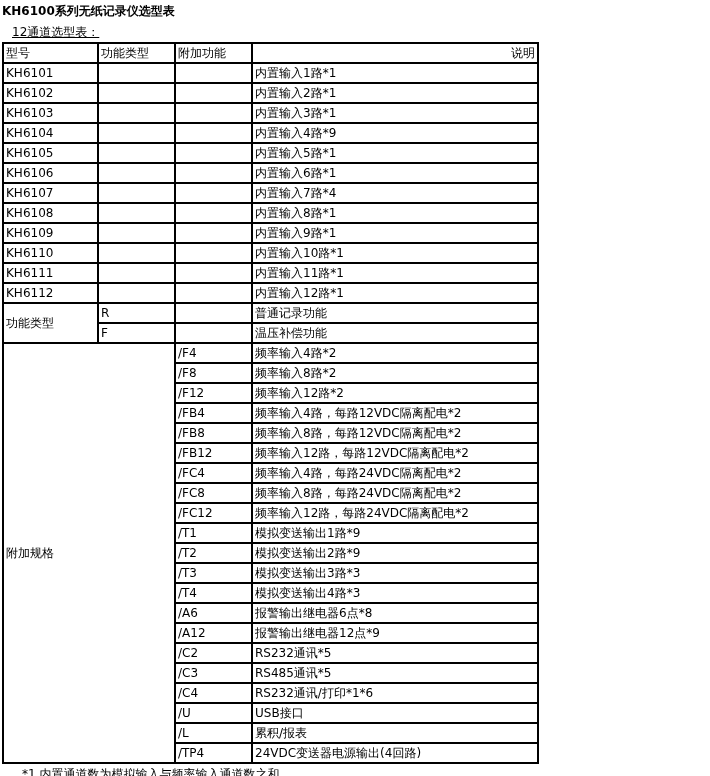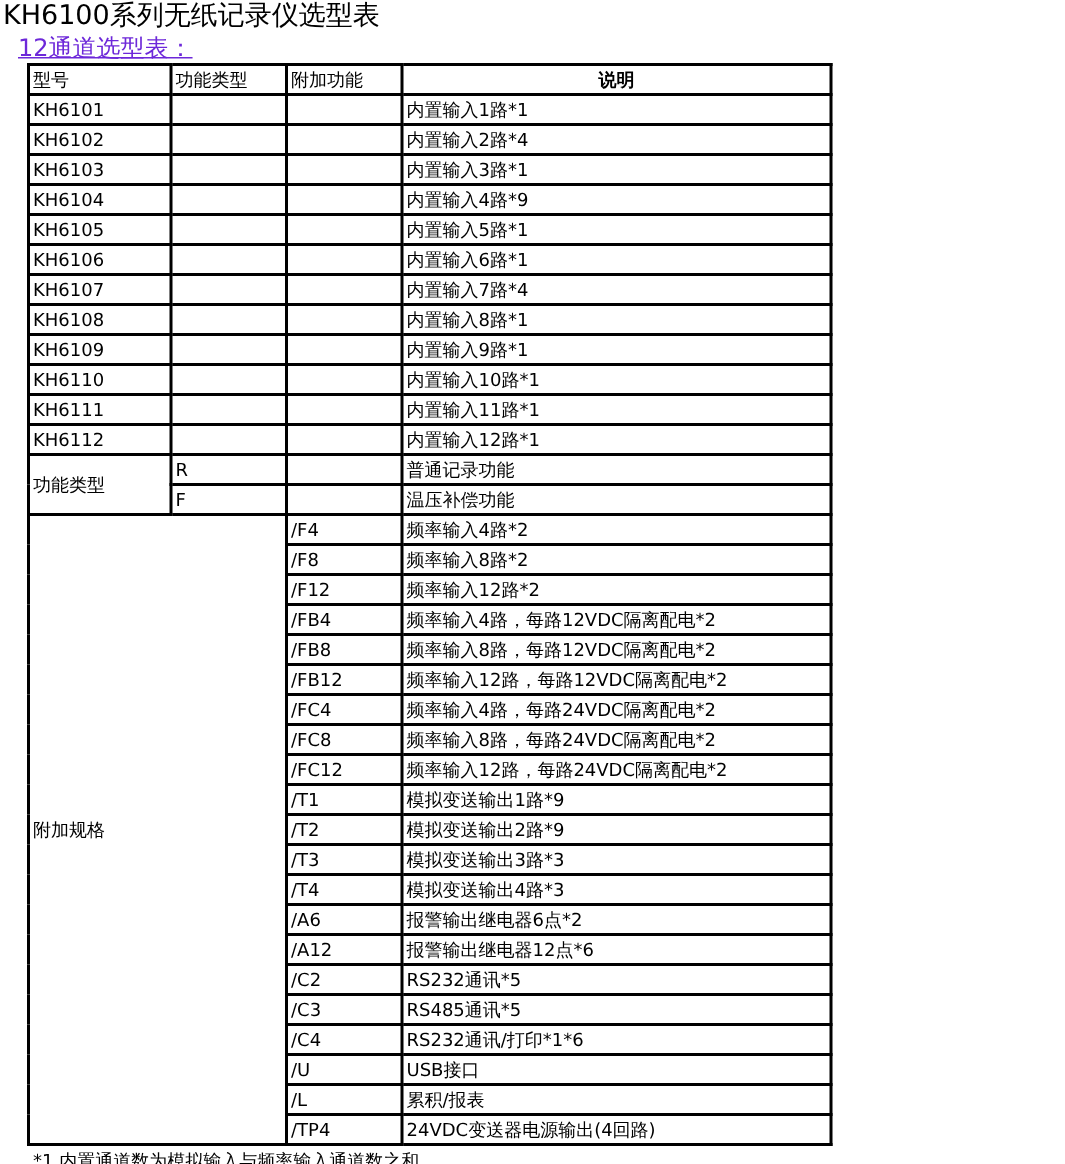--- a/index.html
+++ b/index.html
@@ -8,57 +8,56 @@
     background: #ffffff;
   }
   body {
     width: 710px;
     height: 776px;
     font-family: "DejaVu Sans", sans-serif;
     color: #000000;
     overflow: hidden;
   }
   .page-title {
-    font-size: 18px;
-    font-weight: normal;
+    font-size: 12px;
+    font-weight: bold;
     margin: 4px 0 0 2px;
     line-height: 14px;
     white-space: nowrap;
   }
   .section-heading {
-    font-size: 16px;
-    color: #6d28d9;
+    font-size: 12px;
+    color: #000000;
     text-decoration: underline;
     margin: 7px 0 3px 12px;
     line-height: 14px;
     white-space: nowrap;
   }
   table.sel-table {
     border-collapse: collapse;
     table-layout: fixed;
-    margin-left: 18px;
+    margin-left: 2px;
     width: 535px;
     border-radius: 25px;
   }
   table.sel-table th,
   table.sel-table td {
     border: 2px solid #000000;
     height: 18px;
     font-size: 12px;
     font-weight: normal;
     text-align: left;
     vertical-align: middle;
     padding: 0 2px;
     overflow: hidden;
     white-space: nowrap;
     line-height: 14px;
   }
   table.sel-table th.col-desc {
-    text-align: center;
-    font-weight: bold;
+    text-align: right;
   }
   .footnote {
     font-size: 12px;
     margin: 3px 0 0 22px;
     line-height: 14px;
     white-space: nowrap;
   }
 </style>
 </head>
 <body>
@@ -86,21 +85,21 @@
       <tr>
         <td>KH6101</td>
         <td></td>
         <td></td>
         <td>内置输入1路*1</td>
       </tr>
       <tr>
         <td>KH6102</td>
         <td></td>
         <td></td>
-        <td>内置输入2路*4</td>
+        <td>内置输入2路*1</td>
       </tr>
       <tr>
         <td>KH6103</td>
         <td></td>
         <td></td>
         <td>内置输入3路*1</td>
       </tr>
       <tr>
         <td>KH6104</td>
         <td></td>
@@ -214,25 +213,25 @@
       <tr>
         <td>/T3</td>
         <td>模拟变送输出3路*3</td>
       </tr>
       <tr>
         <td>/T4</td>
         <td>模拟变送输出4路*3</td>
       </tr>
       <tr>
         <td>/A6</td>
-        <td>报警输出继电器6点*2</td>
+        <td>报警输出继电器6点*8</td>
       </tr>
       <tr>
         <td>/A12</td>
-        <td>报警输出继电器12点*6</td>
+        <td>报警输出继电器12点*9</td>
       </tr>
       <tr>
         <td>/C2</td>
         <td>RS232通讯*5</td>
       </tr>
       <tr>
         <td>/C3</td>
         <td>RS485通讯*5</td>
       </tr>
       <tr>

